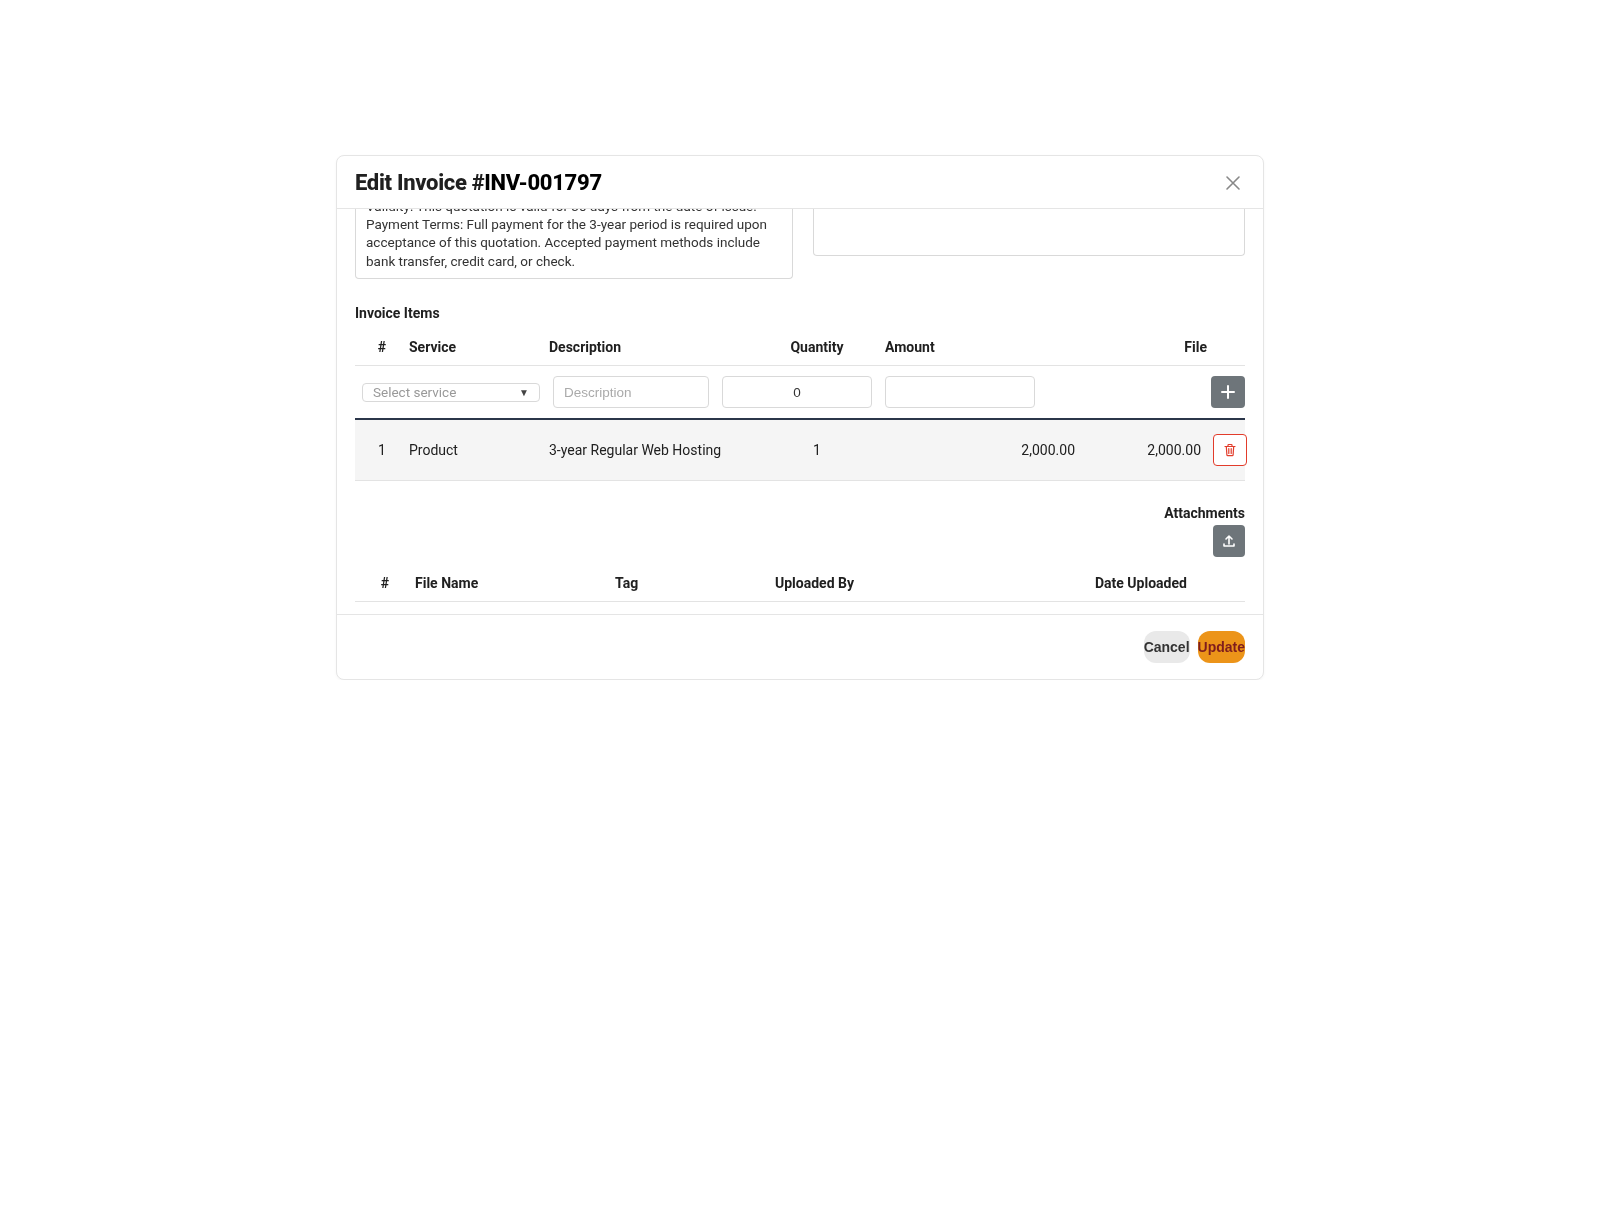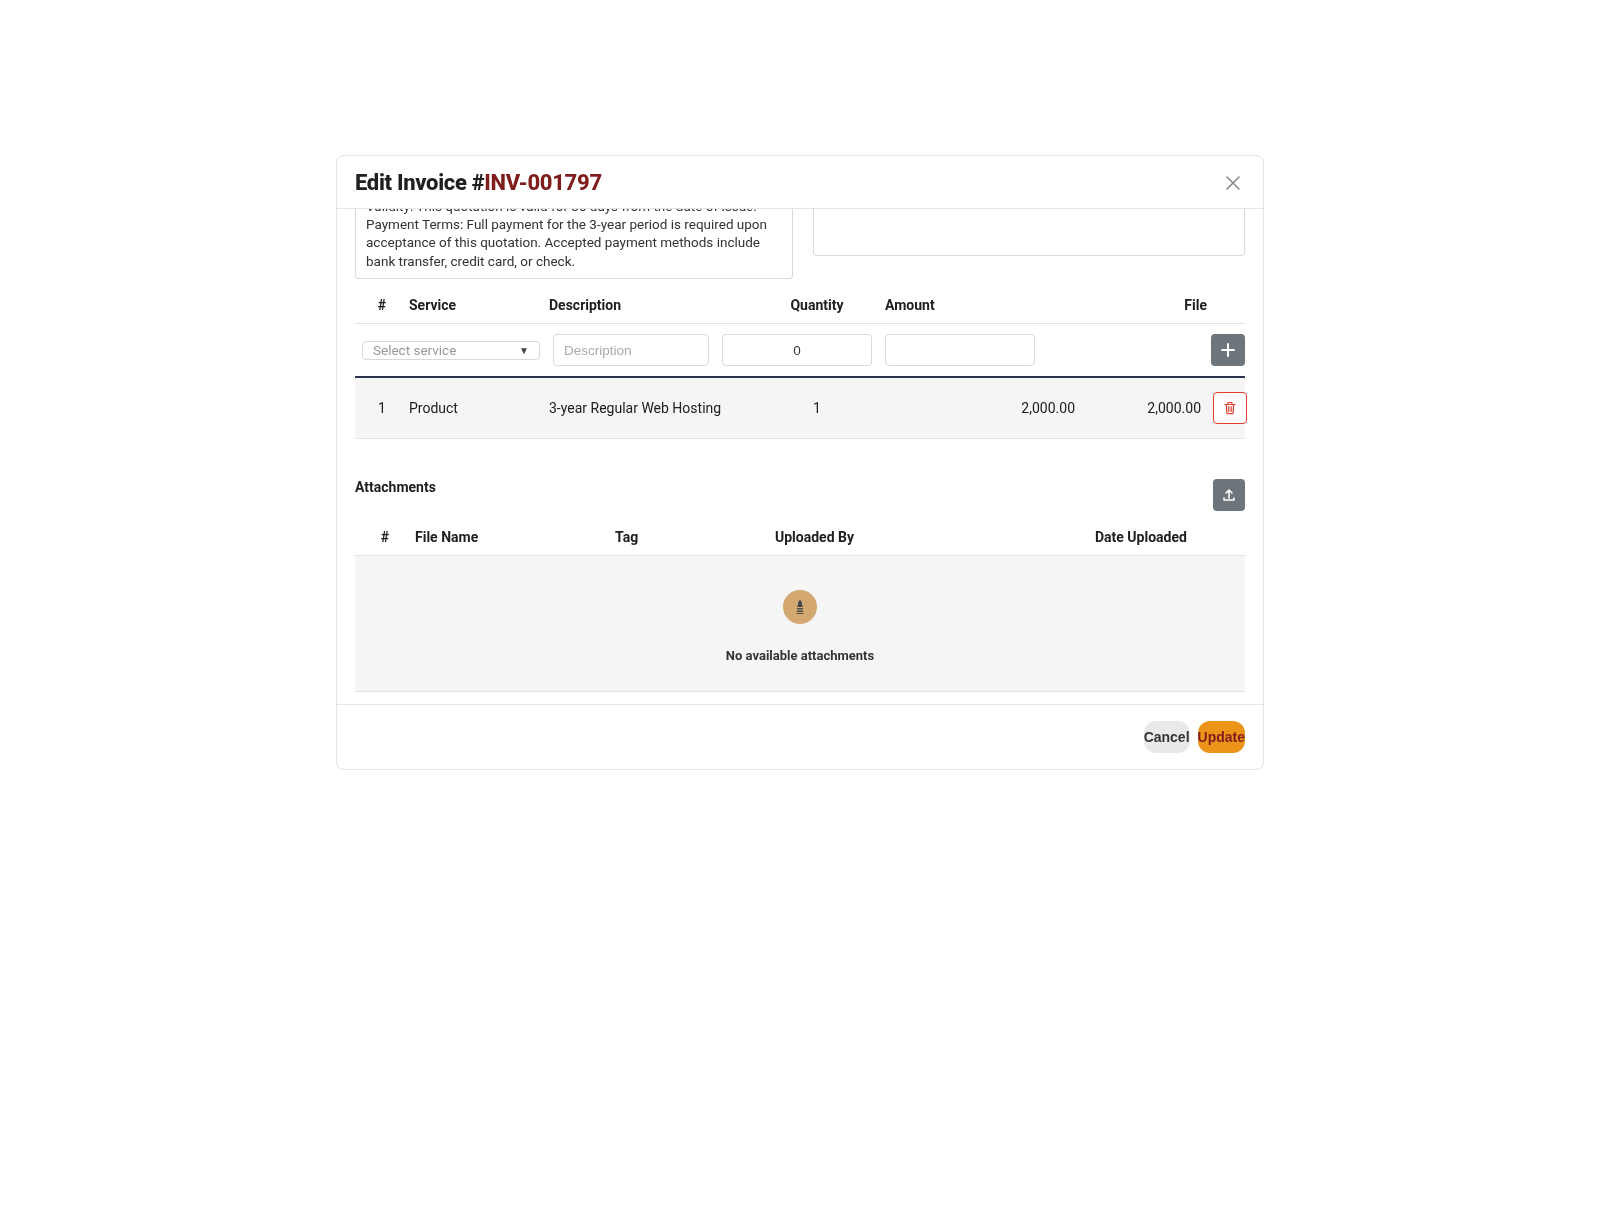--- a/index.html
+++ b/index.html
@@ -25,21 +25,21 @@
       padding: 14px 18px 13px 18px;
       border-bottom: 1px solid #e5e5e5;
     }
     .modal-title {
       font-size: 22px;
       font-weight: 800;
       color: #202020;
       letter-spacing: -0.3px;
     }
     .modal-title .inv-id {
-      color: #7f1d1d;
+      color: #000000;
       font-weight: 800;
     }
     .close-btn {
       background: none;
       border: none;
       cursor: pointer;
       width: 24px;
       height: 24px;
       color: #888;
       display: flex;
@@ -174,23 +174,24 @@
       border-radius: 4px;
       background: #fff;
       color: #e23c2b;
       display: flex;
       align-items: center;
       justify-content: center;
       cursor: pointer;
     }
     .attach-head-row {
       display: flex;
-      align-items: flex-start;
+      align-items: flex-end;
       justify-content: space-between;
-      margin-top: 40px;
+      margin-top: 24px;
+      flex-direction: column;
     }
     .upload-btn {
       width: 32px;
       height: 32px;
       border-radius: 4px;
       border: none;
       background: #6e757a;
       color: #fff;
       display: flex;
       align-items: center;
@@ -276,20 +277,21 @@
 
   <div class="modal-body">
 
     <div class="top-row">
       <div class="terms-box">
         <div class="terms-inner">Validity: This quotation is valid for 30 days from the date of issue. Payment Terms: Full payment for the 3-year period is required upon acceptance of this quotation. Accepted payment methods include bank transfer, credit card, or check.</div>
       </div>
       <div class="right-box"></div>
     </div>
 
+    <div class="section-label">Invoice Items</div>
 
     <div class="items-table-wrap">
       <div class="items-head">
         <div class="hash">#</div>
         <div>Service</div>
         <div>Description</div>
         <div class="qty">Quantity</div>
         <div class="amt">Amount</div>
         <div class="tot">File</div>
         <div></div>
@@ -338,33 +340,20 @@
     </div>
 
     <div class="attach-head">
       <div class="hash">#</div>
       <div>File Name</div>
       <div>Tag</div>
       <div>Uploaded By</div>
       <div class="db">Date Uploaded</div>
     </div>
 
-    <div class="attach-empty">
-      <div class="empty-icon">
-        <svg width="16" height="20" viewBox="0 0 16 20">
-          <path d="M8 2 L6.5 5 H9.5 Z" fill="#4a4a4a"></path>
-          <rect x="6" y="5" width="4" height="3" fill="#4a4a4a"></rect>
-          <path d="M5.5 8 H10.5 L11.5 17 H4.5 Z" fill="#4a4a4a"></path>
-          <rect x="4.5" y="10" width="7" height="1" fill="#d3a971"></rect>
-          <rect x="4.3" y="12.5" width="7.4" height="1" fill="#d3a971"></rect>
-          <rect x="4.1" y="15" width="7.8" height="1" fill="#d3a971"></rect>
-        </svg>
-      </div>
-      <div class="empty-text">No available attachments</div>
-    </div>
 
   </div>
 
   <div class="modal-footer">
     <button class="btn btn-cancel">Cancel</button>
     <button class="btn btn-primary">Update</button>
   </div>
 
 </div>
 

